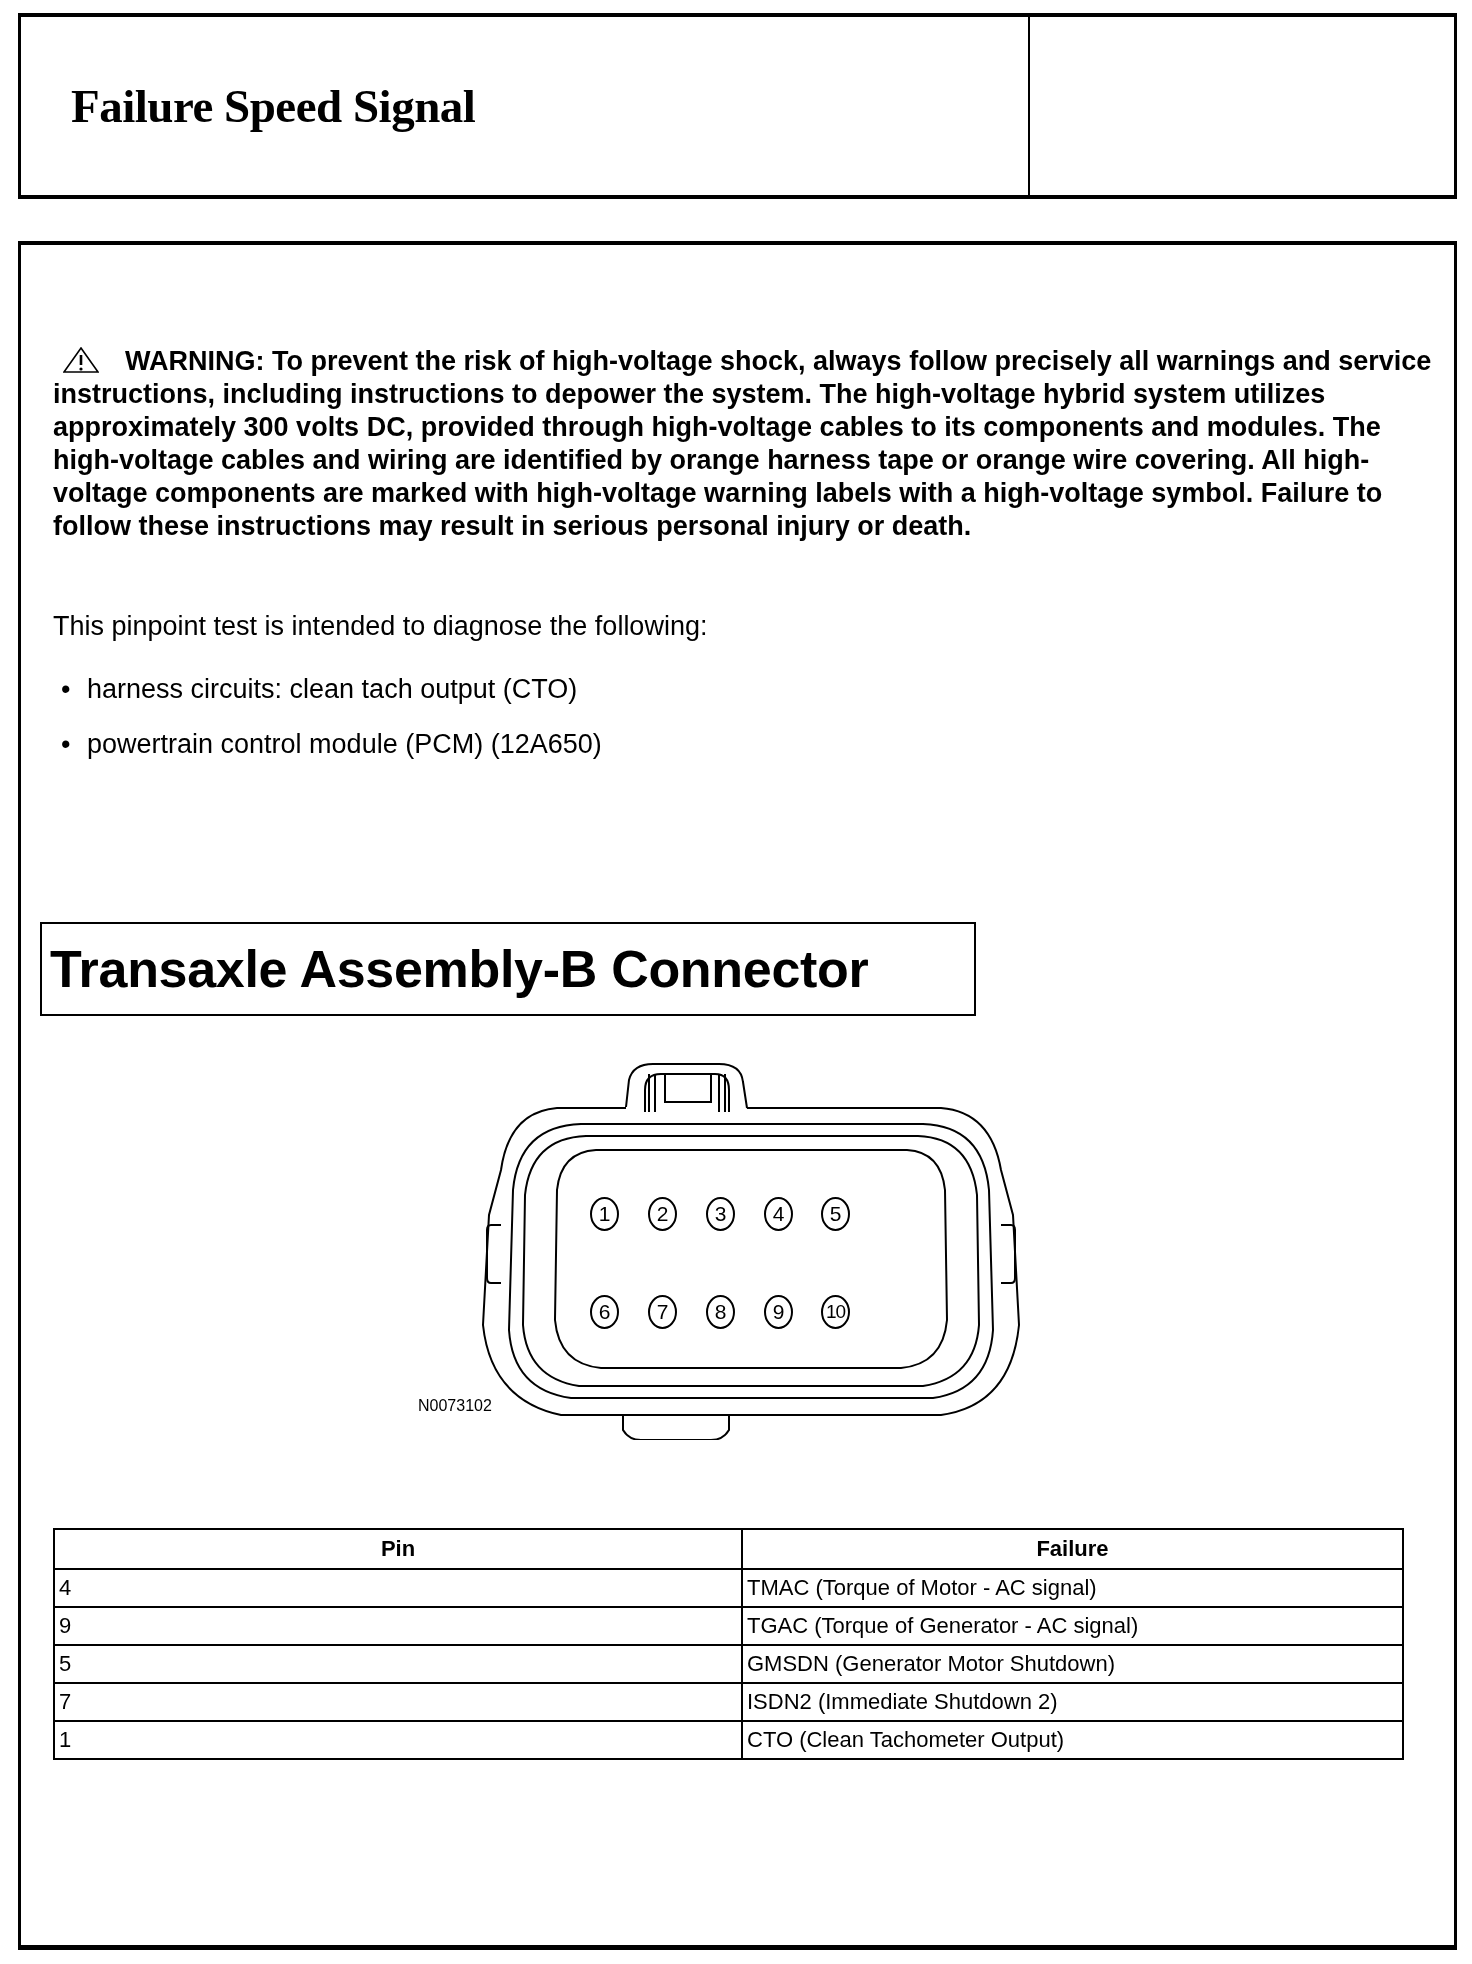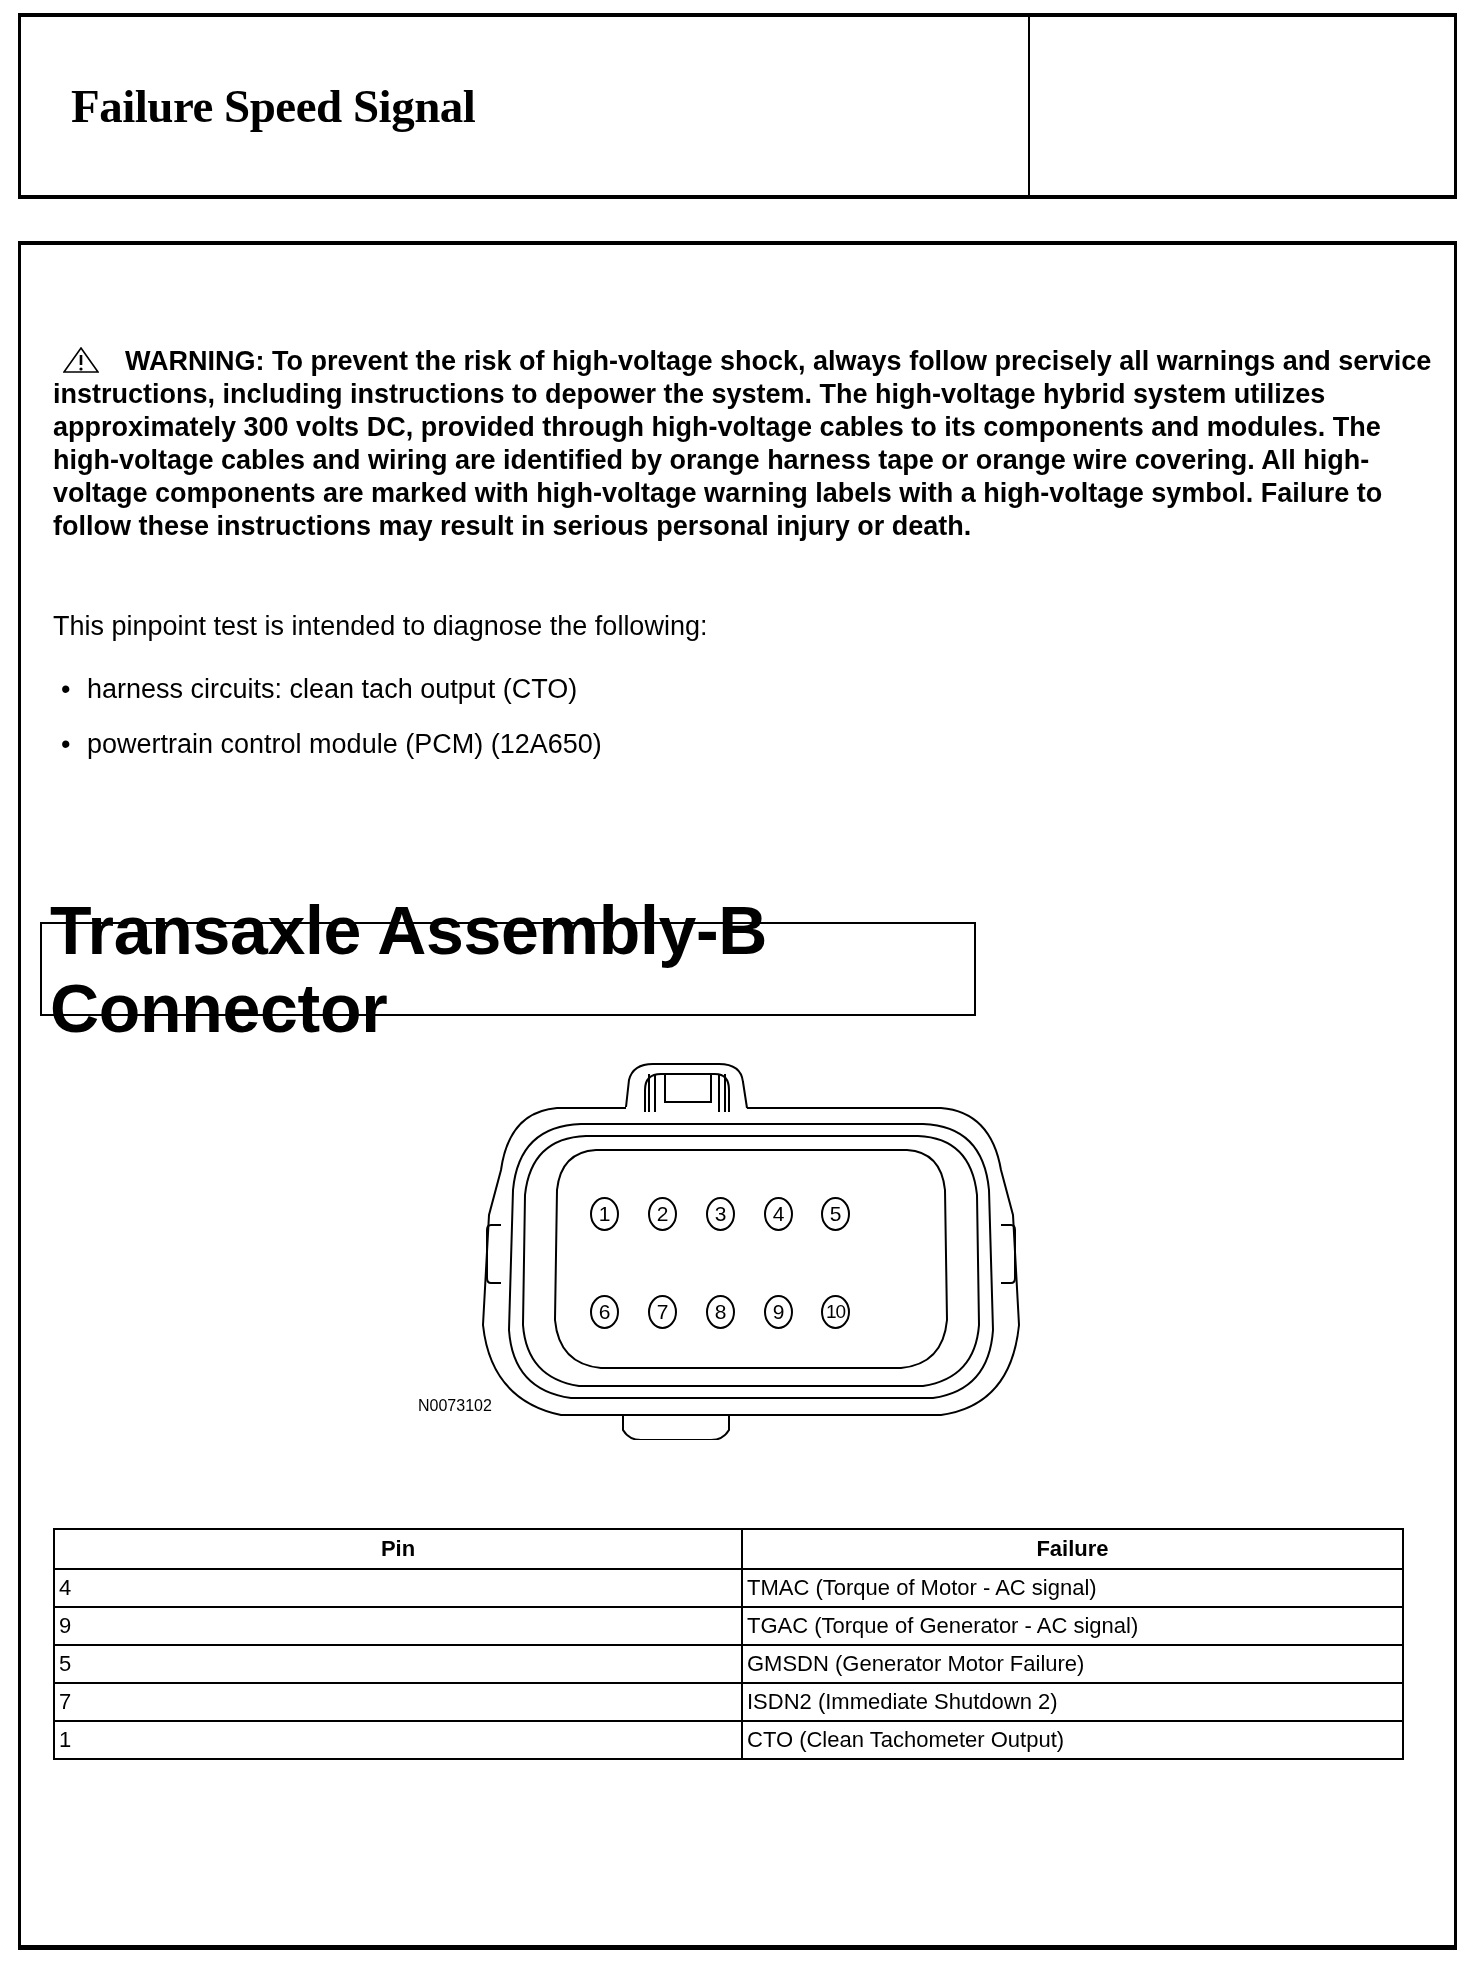--- a/index.html
+++ b/index.html
@@ -12,21 +12,21 @@
 
   .main-box { position:absolute; left:18px; top:241px; width:1439px; height:1709px; border:3px solid #000; border-top-width:4px; border-bottom-width:5px; box-sizing:border-box;padding-left:36px; }
 
   .warning { position:absolute; left:32px; top:100px; width:1390px; font-weight:bold; font-size:27px; line-height:33px; }
   .warning-icon { display:inline-block; width:36px; height:26px; vertical-align:top; margin:2px 26px 0 10px; }
   .intro { position:absolute; left:32px; top:365px; font-size:27px; line-height:33px; }
   .bullets { position:absolute; left:32px; top:420px; margin:8px; padding:0; list-style:none; font-size:27px; }
   .bullets li { height:55px; line-height:33px; }
   .bullet-dot { display:inline-block; width:26px; }
 
-  .section-title-box { position:absolute; left:19px; top:677px; width:936px; height:94px; border:2px solid #000; box-sizing:border-box; display:flex; align-items:center; padding-left:8px; font-weight:bold; font-size:68px; letter-spacing:-0.3px; }
+  .section-title-box { position:absolute; left:19px; top:677px; width:936px; height:94px; border:2px solid #000; box-sizing:border-box; display:flex; align-items:center; padding-left:8px; font-weight:bold; font-size:52px; letter-spacing:-0.3px; }
 
   .connector { position:absolute; left:450px; top:815px; width:560px; height:380px; }
   .figure-id { position:absolute; left:397px; top:1152px; font-size:16px; }
 
   .pin-table { position:absolute; left:32px; top:1283px; width:1351px; border-collapse:collapse; font-size:22px; }
   .pin-table th, .pin-table td { border:2px solid #000; height:36px; padding:0 4px; text-align:left; }
   .pin-table th { text-align:center; font-weight:bold; height:38px; }
   .pin-table .col-pin { width:678px;text-align:center; }
 </style>
 </head>
@@ -109,21 +109,21 @@
       <tr>
         <td>4</td>
         <td>TMAC (Torque of Motor - AC signal)</td>
       </tr>
       <tr>
         <td>9</td>
         <td>TGAC (Torque of Generator - AC signal)</td>
       </tr>
       <tr>
         <td>5</td>
-        <td>GMSDN (Generator Motor Failure)</td>
+        <td>GMSDN (Generator Motor Shutdown)</td>
       </tr>
       <tr>
         <td>7</td>
         <td>ISDN2 (Immediate Shutdown 2)</td>
       </tr>
       <tr>
         <td>1</td>
         <td>CTO (Clean Tachometer Output)</td>
       </tr>
     </tbody>

